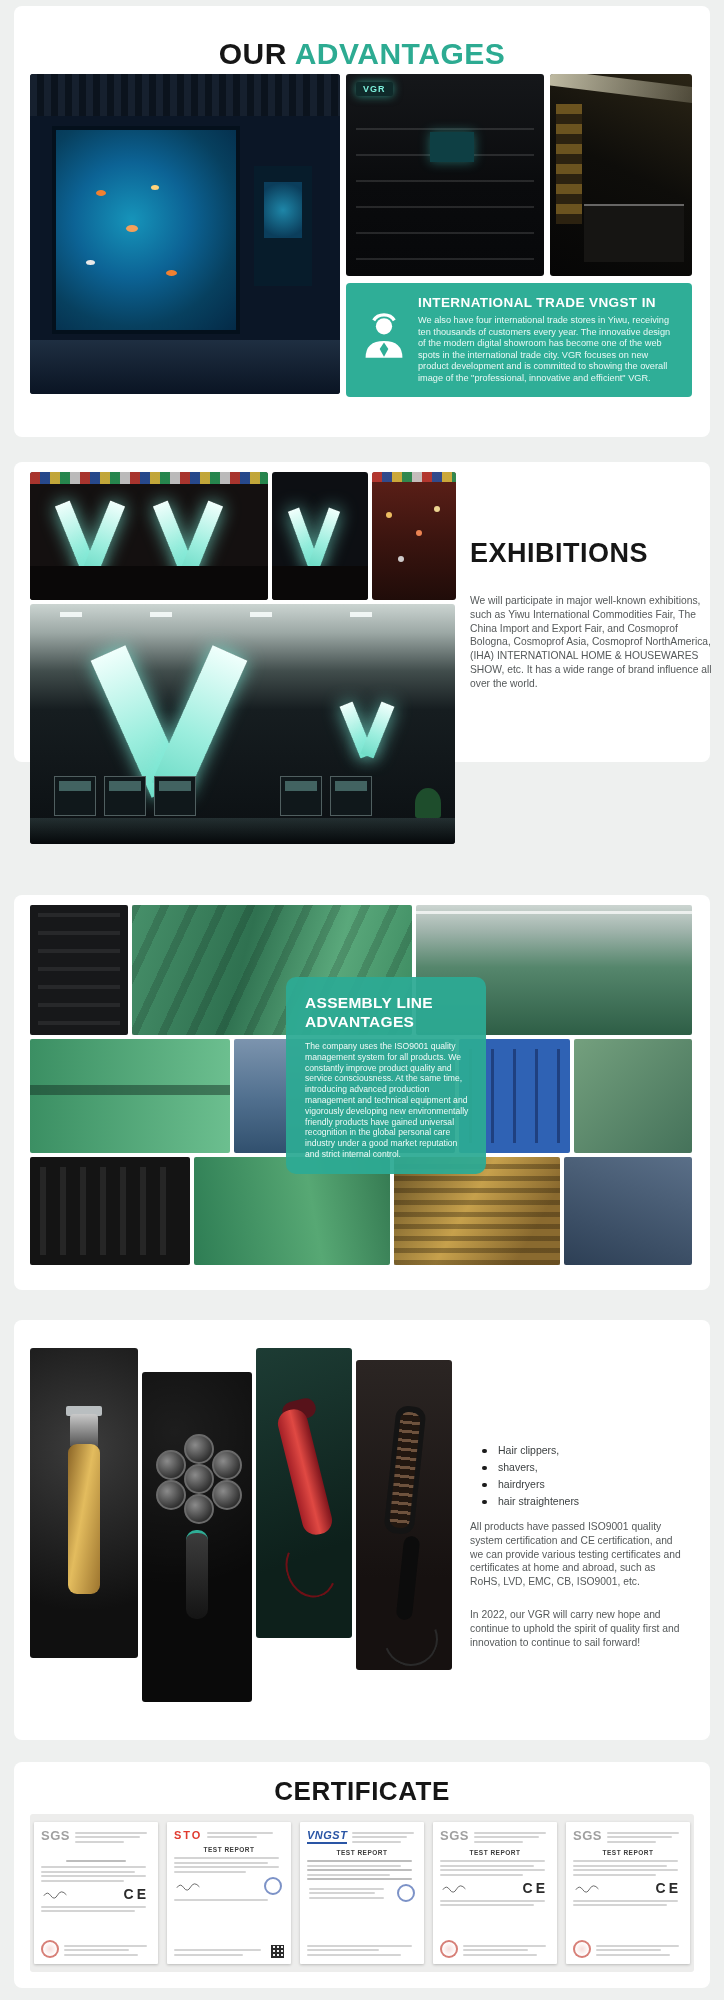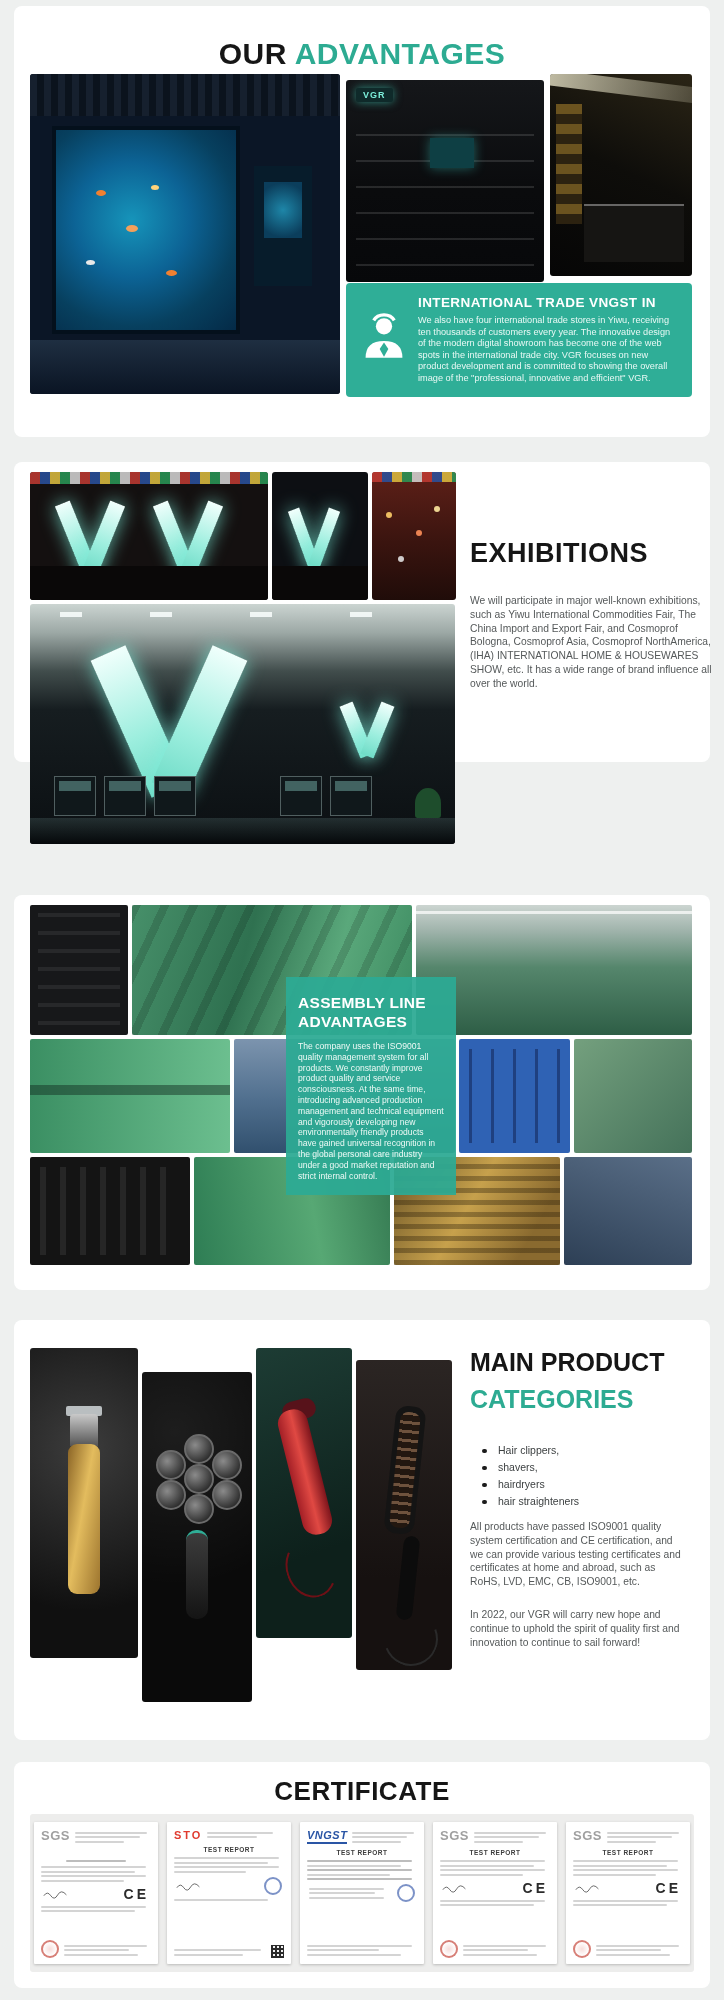--- a/index.html
+++ b/index.html
@@ -28,21 +28,21 @@
   .f3{left:30px;top:130px;width:9px;height:5px;background:#e8e8e8;}
   .f4{left:95px;top:55px;width:8px;height:5px;background:#ffd37a;}
   .f5{left:110px;top:140px;width:11px;height:6px;background:#f08030;}
   .p-showroom .doorway{position:absolute;right:28px;top:92px;width:58px;height:120px;background:#071c2b;}
   .p-showroom .innerscreen{position:absolute;right:38px;top:108px;width:38px;height:56px;
      background:radial-gradient(circle,#1e86a8,#0b3e5c 80%);}
   .p-showroom .floor{position:absolute;left:0;bottom:0;right:0;height:54px;
      background:linear-gradient(180deg,rgba(120,160,190,.18),rgba(10,20,35,.9));}
 
   .p-store1{left:332px;top:68px;width:198px;height:202px;
-     background:linear-gradient(180deg,#15171a 0%,#0a0b0d 55%,#07080a 100%);margin-top:6px;}
+     background:linear-gradient(180deg,#15171a 0%,#0a0b0d 55%,#07080a 100%);}
   .p-store1 .shelves{position:absolute;inset:30px 10px 16px 10px;
      background:repeating-linear-gradient(180deg,transparent 0 24px,rgba(255,255,255,.12) 24px 26px);}
   .brand-sign{position:absolute;left:10px;top:8px;padding:2px 7px;background:#0f2a2a;color:#7df0dc;
      font-size:9px;font-weight:700;letter-spacing:1px;box-shadow:0 0 10px rgba(70,230,205,.55);border-radius:2px;}
   .p-store1 .tv{position:absolute;left:84px;top:58px;width:44px;height:30px;background:#0e3f44;
      box-shadow:0 0 12px rgba(60,200,190,.45);}
 
   .p-store2{left:536px;top:68px;width:142px;height:202px;
      background:linear-gradient(205deg,#2b2516 0%,#0e0d0a 48%,#060606 100%);}
   .p-store2 .lightstreak{position:absolute;left:-10px;top:6px;width:190px;height:16px;
@@ -130,22 +130,22 @@
   .t6::after{content:"";position:absolute;inset:10px;background:repeating-linear-gradient(90deg,rgba(0,0,30,.35) 0 3px,transparent 3px 22px);}
   .t7{left:560px;top:144px;width:118px;height:114px;background:linear-gradient(135deg,#74a07e,#45725a);}
   .t8{left:16px;top:262px;width:160px;height:108px;background:#141414;}
   .t8::after{content:"";position:absolute;inset:10px;background:repeating-linear-gradient(90deg,rgba(255,255,255,.08) 0 6px,transparent 6px 20px);}
   .t9{left:180px;top:262px;width:196px;height:108px;background:linear-gradient(80deg,#2e7d54,#57a874 60%,#357a52);}
   .t10{left:380px;top:262px;width:166px;height:108px;
      background:linear-gradient(120deg,#6b5426,#c7a14c 45%,#8a6a2f 80%);}
   .t10::after{content:"";position:absolute;inset:0;background:repeating-linear-gradient(0deg,rgba(40,28,8,.35) 0 5px,transparent 5px 12px);}
   .t11{left:550px;top:262px;width:128px;height:108px;background:linear-gradient(200deg,#5a6f88,#2d3f55);}
 
-  .assemblybox{position:absolute;left:272px;top:82px;width:170px;background:rgba(45,170,148,.94);
-     padding:16px 12px 14px 12px;box-sizing:border-box;border-radius:0;}
+  .assemblybox{position:absolute;left:272px;top:82px;width:200px;background:rgba(45,170,148,.94);
+     padding:16px 12px 14px 19px;box-sizing:border-box;border-radius:10px;}
   .ab-title{font-size:15.5px;font-weight:800;color:#fff;line-height:19px;letter-spacing:.3px;}
   .ab-body{font-size:8.6px;line-height:10.8px;color:#eefaf6;margin:10px 0 0 0;}
 
   
   .prod{position:absolute;border-radius:3px;overflow:hidden;}
   .prod-clipper{left:16px;top:28px;width:108px;height:310px;
      background:radial-gradient(circle at 50% 32%,#3c3c3c,#101010 75%);}
   .clipper-body{position:absolute;left:38px;top:96px;width:32px;height:150px;border-radius:9px;
      background:linear-gradient(100deg,#8a6426,#e3bc5e 45%,#9c742e);}
   .clipper-head{position:absolute;left:40px;top:66px;width:28px;height:32px;border-radius:4px 4px 0 0;
@@ -352,24 +352,20 @@
       <div class="dryer-cap"></div>
       <div class="dryer-body"></div>
       <div class="dryer-cord"></div>
     </div>
     <div class="prod prod-brush">
       <div class="brush-paddle"></div>
       <div class="brush-handle"></div>
       <div class="brush-cord"></div>
     </div>
 
-    <h2 class="mp-title">
-      <span class="line">MAIN PRODUCT</span>
-      <span class="line accent">CATEGORIES</span>
-    </h2>
     <ul class="bullets">
       <li>Hair clippers,</li>
       <li>shavers,</li>
       <li>hairdryers</li>
       <li>hair straighteners</li>
     </ul>
     <p class="bodytext mp-p1">All products have passed ISO9001 quality system certification and CE certification, and we can provide various testing certificates and certificates at home and abroad, such as RoHS, LVD, EMC, CB, ISO9001, etc.</p>
     <p class="bodytext mp-p2">In 2022, our VGR will carry new hope and continue to uphold the spirit of quality first and innovation to continue to sail forward!</p>
   </section>
 

